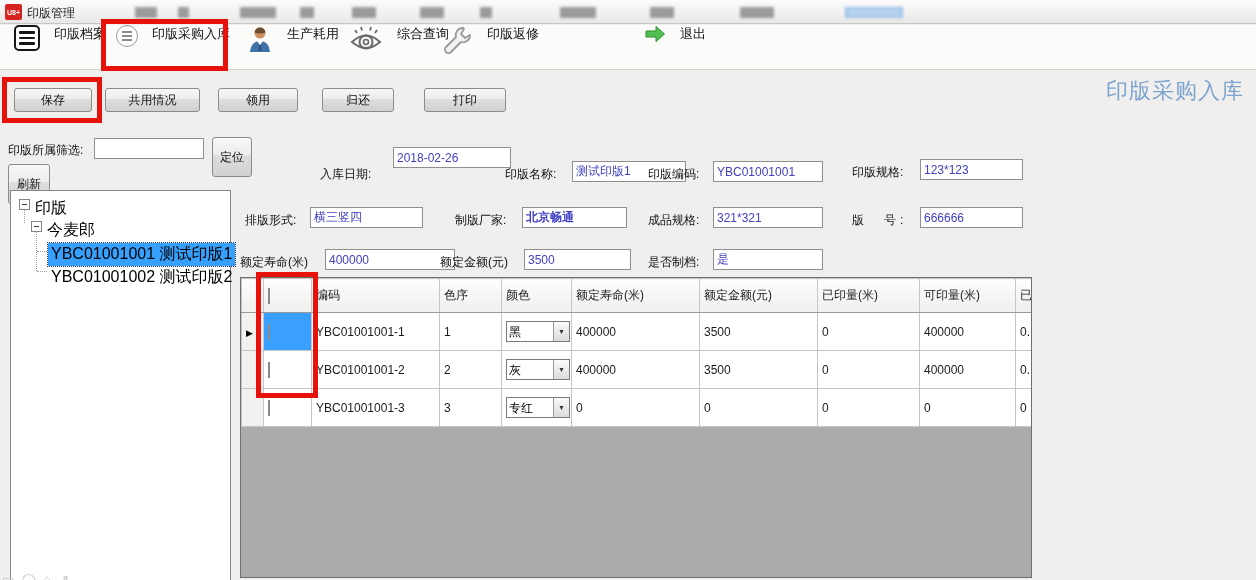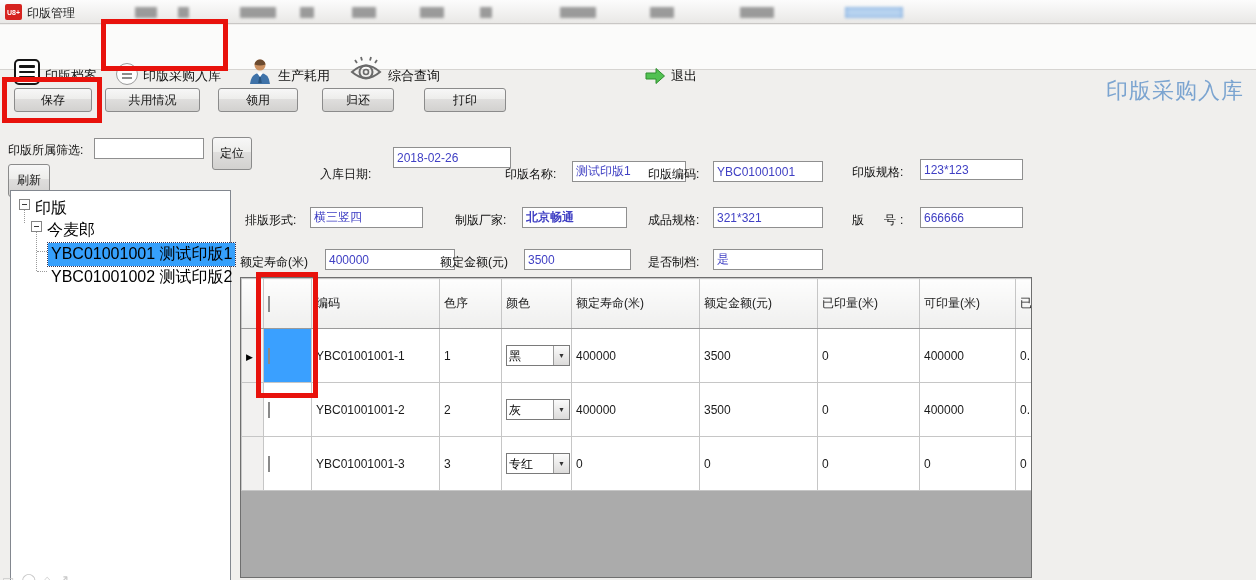--- a/index.html
+++ b/index.html
@@ -9,33 +9,33 @@
 
   
   .titlebar { left:0; top:0; width:1256px; height:24px; background:linear-gradient(#fcfcfc,#e9e8e6); border-bottom:1px solid #c9c7c5; }
   .logo { left:5px; top:4px; width:17px; height:16px; background:#d6231f; border-radius:2px; color:#fff; font-size:7px; font-weight:bold; display:flex; align-items:center; justify-content:center; }
   .wtitle { left:27px; top:5px; font-size:12px; color:#222; }
   .redact { top:7px; height:11px; background:#7e7e7e; border-radius:1px; filter:blur(1.5px); opacity:.75; }
   .redact.blue { background:#b9d4f0; opacity:1; box-shadow:inset 0 0 4px #6f9fd8; }
 
   
   .toolbar { left:0; top:25px; width:1256px; height:45px; background:#fbfbfa; border-bottom:1px solid #d6d4d1; }
-  .tbitem { position:absolute; top:0; height:60px; display:flex; align-items:flex-end; gap:5px; padding:0 4px; cursor:pointer; }
+  .tbitem { position:absolute; top:0; height:60px; display:flex; align-items:flex-start; gap:14px; padding:0 4px; cursor:pointer; }
   .tbitem span.lbl { font-size:13px; color:#111; white-space:nowrap; }
   .icon-sqmenu { width:26px; height:26px; border:2.5px solid #161616; border-radius:5px; display:flex; flex-direction:column; justify-content:center; gap:3px; padding:0 3px; background:#fff; }
   .icon-sqmenu i { display:block; height:2.5px; background:#161616; border-radius:1px; }
   .icon-cirmenu { width:22px; height:22px; border:1.5px solid #9b9b9b; border-radius:50%; display:flex; flex-direction:column; justify-content:center; gap:2.5px; padding:0 5px; background:#fdfdfd; }
   .icon-cirmenu i { display:block; height:1.8px; background:#8c8c8c; }
 
   
   .redbox { position:absolute; border:5px solid #e8120c; background:transparent; pointer-events:none; }
 
   
   .btn { position:absolute; height:24px; background:linear-gradient(#f7f7f7,#ededeb 45%,#dfdedd 46%,#d2d1cf); border:1px solid #8b8b8b; border-radius:3px; font-size:12px; color:#111; display:flex; align-items:center; justify-content:center; cursor:pointer; font-family:"Liberation Sans",sans-serif; }
-  .btn.small { height:33px; }
+  .btn.small { height:40px; }
 
   .pagetitle { right:12px; top:76px; font-size:22px; color:#7ba4d0; letter-spacing:1px; }
 
   
   .flabel { font-size:12px; color:#111; }
   .tinput { position:absolute; background:#fff; border:1px solid #8f8f8f; font-size:12px; padding:1px 3px; color:#4040c4; font-family:"Liberation Sans",sans-serif; }
   .tree { left:10px; top:190px; width:221px; height:392px; background:#fff; border:1px solid #82878f; }
   .expbox { position:absolute; width:11px; height:11px; border:1px solid #848484; background:#fff; }
   .expbox::after { content:""; position:absolute; left:2px; top:4px; width:5px; height:1px; background:#3a3a3a; }
   .treelbl { position:absolute; font-size:16px; color:#000; white-space:nowrap; cursor:pointer; }
@@ -43,21 +43,21 @@
   .dotv { position:absolute; width:1px; border-left:1px dotted #9a9a9a; }
   .doth { position:absolute; height:1px; border-top:1px dotted #9a9a9a; }
 
   
   .fl { position:absolute; font-size:12px; color:#111; white-space:nowrap; }
   .fi { position:absolute; height:21px; background:#fff; border:1px solid #8f8f8f; font-size:12px; padding:1px 3px; color:#4040c4; font-family:"Liberation Sans",sans-serif; }
 
   
   .grid { left:240px; top:277px; width:792px; height:301px; background:#ababab; border:1px solid #6f6f6f; overflow:hidden; }
   table.g { border-collapse:collapse; table-layout:fixed; width:984px; background:#fff; }
-  table.g th, table.g td { border:1px solid #c6c6c6; font-weight:normal; font-size:12px; text-align:left; padding:16px 4px; overflow:hidden; white-space:nowrap; height:30px; }
+  table.g th, table.g td { border:1px solid #c6c6c6; font-weight:normal; font-size:12px; text-align:left; padding:8px 4px; overflow:hidden; white-space:nowrap; height:30px; }
   table.g thead th { background:linear-gradient(#fdfdfd,#efefee); border-bottom:1px solid #9a9a9a; height:25px; }
   td.rowhdr, th.rowhdr { background:#f2f1f0; width:22px; padding:0 2px; }
   .chk { width:13px; height:13px; background:#fdfdfd; border:1px solid #8a8a8a; margin:0 auto; box-shadow:inset 1px 1px 2px #d7d7d7; }
   td.chkcell, th.chkcell { text-align:center; }
   td.chkcell.cur { background:#3aa0ff; }
   .combo { display:flex; border:1px solid #7a7a7a; height:21px; width:64px; background:#fff; align-items:stretch; cursor:pointer; }
   .combo .txt { flex:1; padding:2px 2px 0; font-size:12px; color:#000; overflow:hidden; }
   .combo .drop { width:16px; background:linear-gradient(#fbfbfb,#dcdbda); border-left:1px solid #9a9a9a; display:flex; align-items:center; justify-content:center; font-size:7px; color:#333; }
   .arrowmark { color:#000; font-size:9px; }
 
@@ -111,20 +111,26 @@
     <span class="lbl">生产耗用</span>
   </div>
   <div class="tbitem" style="left:345px">
     <svg width="34" height="30" viewBox="0 0 34 30">
       <path d="M3 17 Q17 4 31 17 Q17 29 3 17 Z" fill="none" stroke="#6a6a6a" stroke-width="2"></path>
       <circle cx="17" cy="17" r="6.5" fill="none" stroke="#6a6a6a" stroke-width="2"></circle>
       <circle cx="17" cy="17" r="2.5" fill="none" stroke="#6a6a6a" stroke-width="1.6"></circle>
       <path d="M8 8 l-2-3 M13 5.5 l-1-3.4 M21 5.5 l1-3.4 M26 8 l2-3" stroke="#6a6a6a" stroke-width="1.8" fill="none"></path>
     </svg>
     <span class="lbl">综合查询</span>
+  </div>
+  <div class="tbitem" style="left:437px">
+    <svg width="32" height="30" viewBox="0 0 32 30">
+      <path d="M22 3 a7 7 0 0 0-7 9 L4 23 a4 4 0 0 0 5 5 L20 17 a7 7 0 0 0 9-7 l-5 3 -4-4 3-5 z" fill="#f2f2f2" stroke="#9a9a9a" stroke-width="1.8" stroke-linejoin="round"></path>
+    </svg>
+    <span class="lbl">印版返修</span>
   </div>
   <div class="tbitem" style="left:640px">
     <svg width="22" height="18" viewBox="0 0 22 18">
       <path d="M2 6 h10 V1.5 L20.5 9 L12 16.5 V12 H2 z" fill="#52c152" stroke="#2e8f2e" stroke-width="1"></path>
     </svg>
     <span class="lbl">退出</span>
   </div>
 </div>
 
 <button class="btn" style="left:14px;top:88px;width:78px">保存</button>

